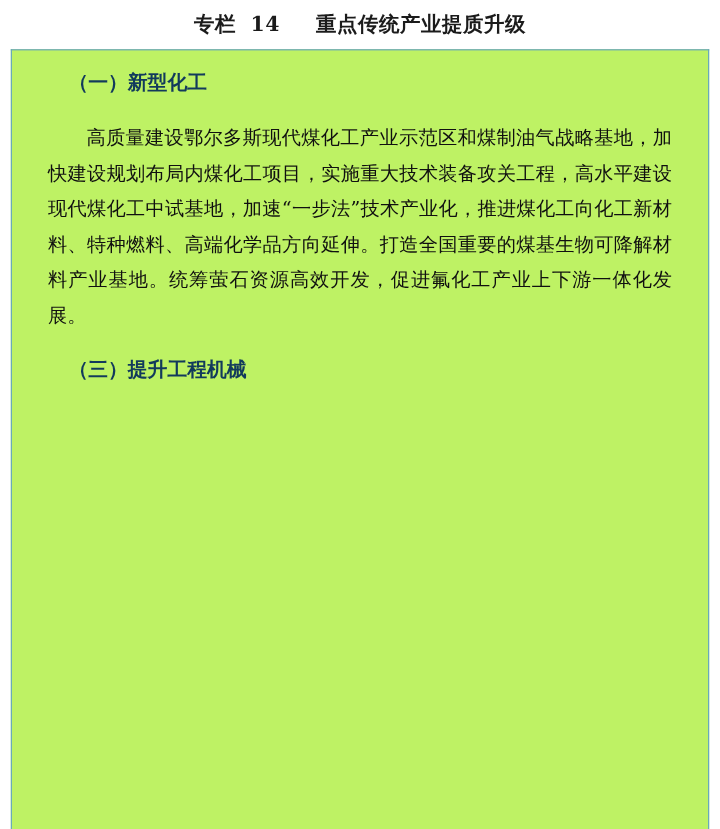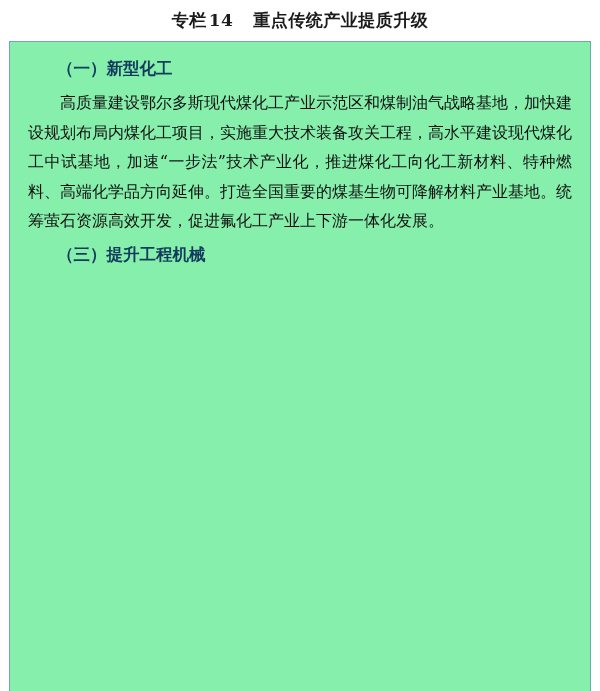--- a/index.html
+++ b/index.html
@@ -22,33 +22,33 @@
   .box-title {
     text-align: center;
     font-size: 17px;
     font-weight: bold;
     color: #1b1b1b;
     padding: 9px 0 10px 0;
     letter-spacing: 0.5px;
     font-family: "DejaVu Serif", "Liberation Serif", serif;
   }
   .box-title .num {
-    margin: 0 2px;
+    margin: 0 12px;
   }
   .box-title .gap {
     display: inline-block;
     width: 18px;
   }
   .box-body {
     position: absolute;
     top: 41px;
     left: 9px;
     right: 9px;
     bottom: 0;
-    background: #86efac;
+    background: #bef264;
     border: 1px solid #6aa9bb;
     border-bottom: none;
     box-sizing: border-box;
     padding: 10px 14px 0 14px;
     overflow: hidden;
   }
   .sec-head {
     font-size: 16.5px;
     font-weight: bold;
     color: #123a5c;
@@ -57,21 +57,21 @@
     margin: 2px 0 0 0;
     font-family: "DejaVu Serif", "Liberation Serif", serif;
   }
   .para {
     font-size: 16px;
     color: #101010;
     line-height: 29.5px;
     text-indent: 2em;
     text-align: justify;
     text-justify: inter-ideograph;
-    margin: 4px;
+    margin: 16px;
     font-family: "DejaVu Serif", "Liberation Serif", serif;
   }
 </style>
 </head>
 <body>
 
 <div class="page">
 
   <div class="box-title">
     <span>专栏</span><span class="num">14</span><span class="gap"></span><span>重点传统产业提质升级</span>

